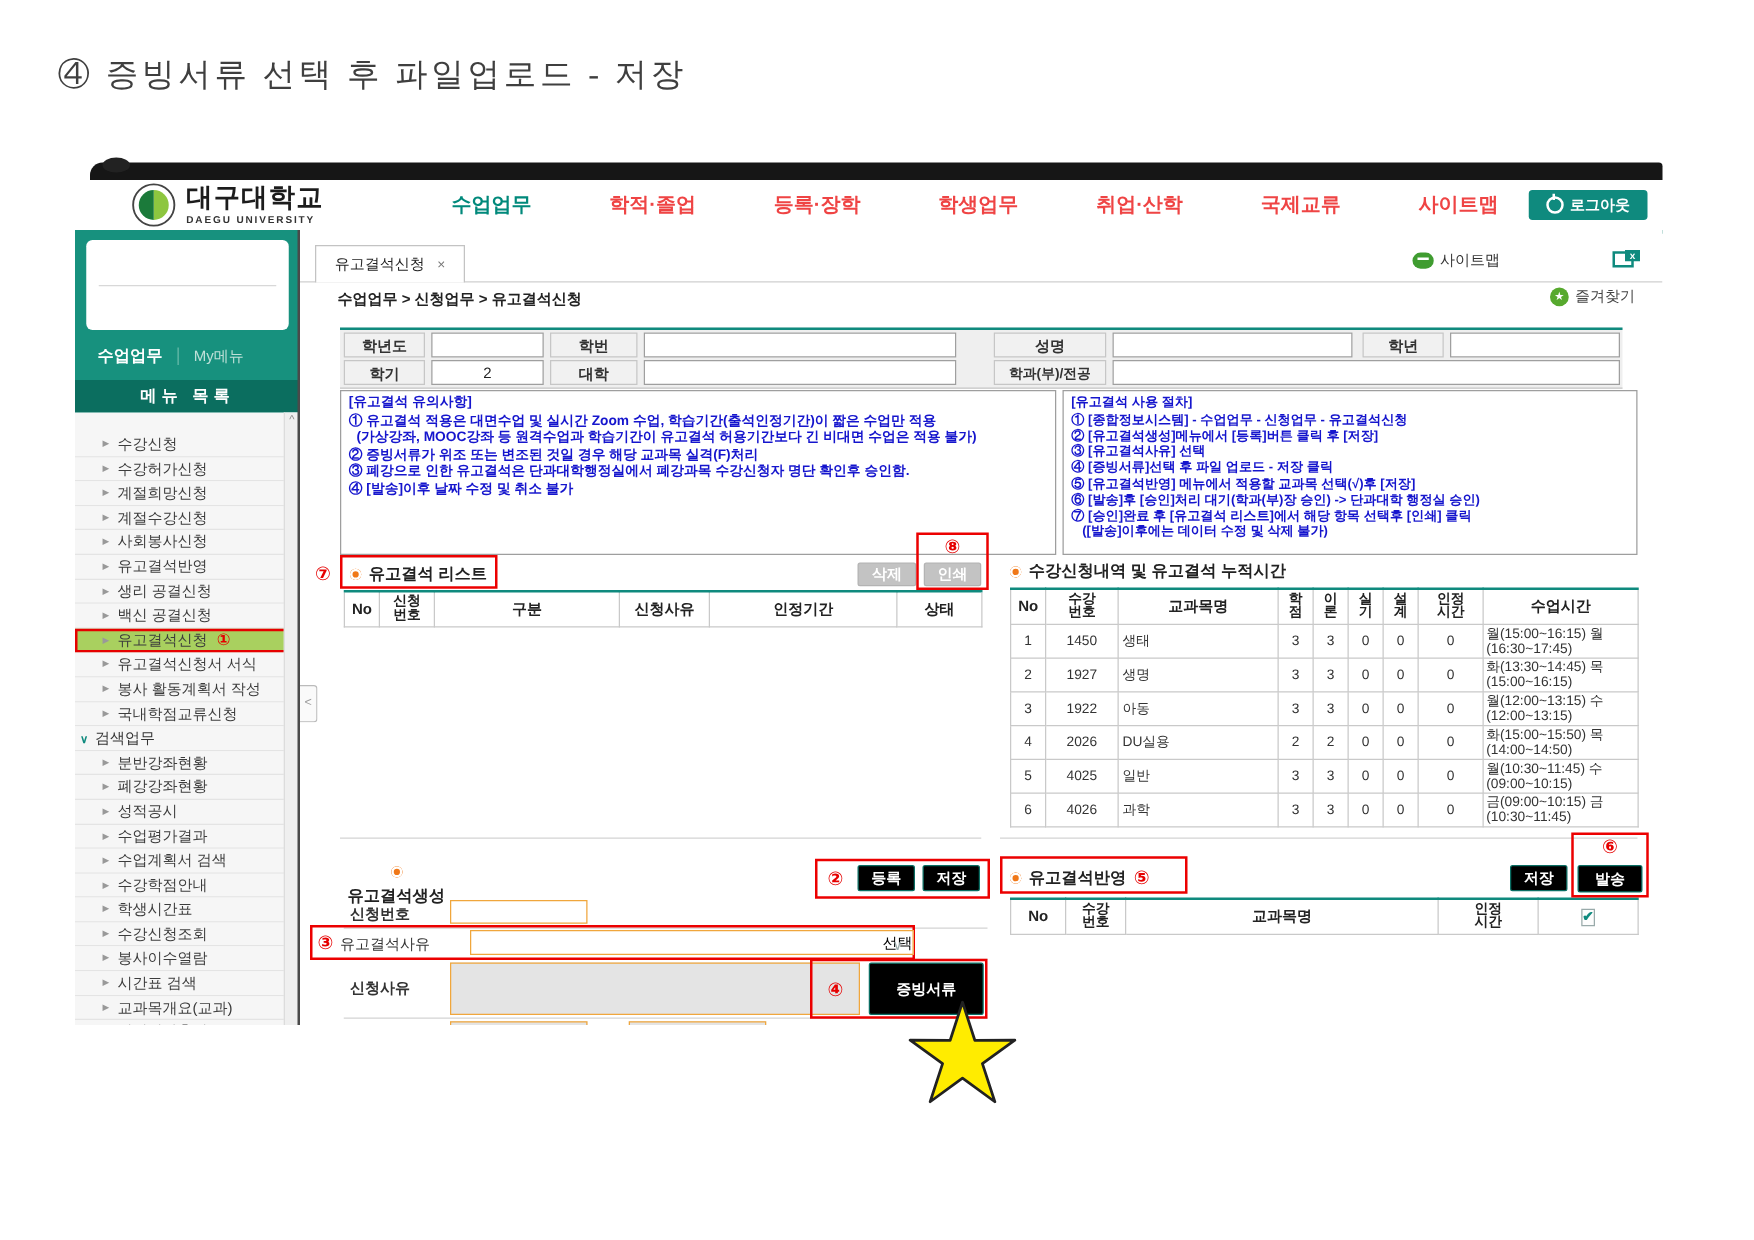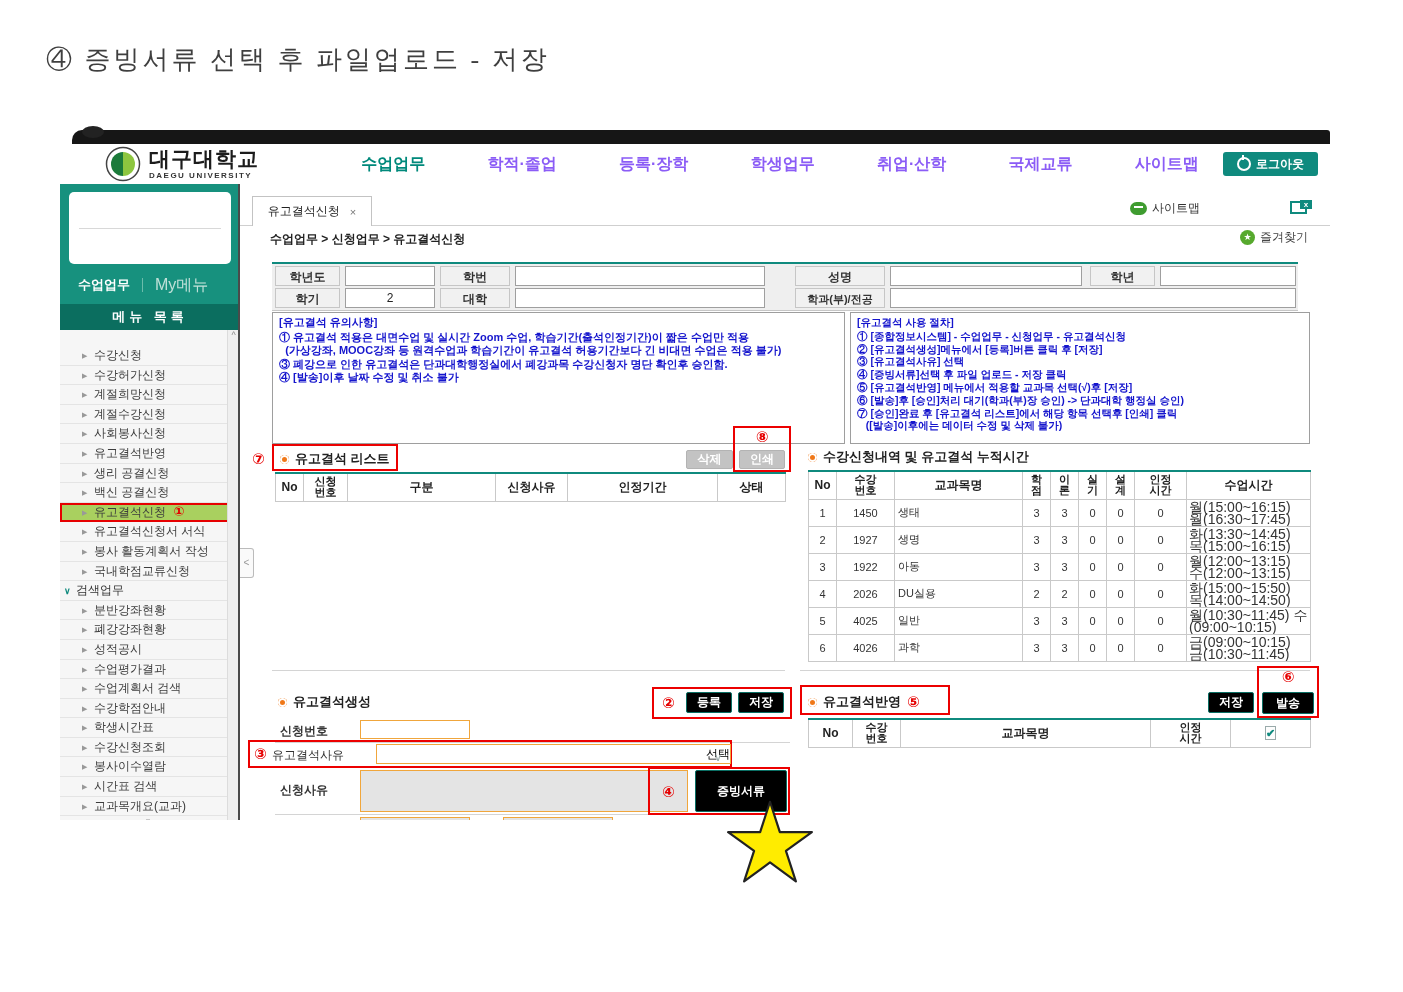--- a/index.html
+++ b/index.html
@@ -20,36 +20,36 @@
 
   
   .hd{position:absolute;left:0;top:14px;right:0;height:40px;background:#fff;
       border-bottom:3px solid #0d7f71;}
   .logo{position:absolute;left:45px;top:2px;display:flex;align-items:center;}
   .logo-txt{margin-left:8px;line-height:1;}
   .logo-name{font-size:21px;font-weight:bold;color:#1c1c1c;letter-spacing:1px;}
   .logo-sub{font-size:8px;color:#333;letter-spacing:1.5px;font-weight:bold;margin-top:3px;}
   .nav{position:absolute;left:270px;top:0;width:900px;height:40px;display:flex;
        justify-content:space-around;align-items:center;}
-  .nav-item{font-size:16px;font-weight:bold;color:#8b5cf6;cursor:pointer;}
+  .nav-item{font-size:16px;font-weight:bold;color:#ef4444;cursor:pointer;}
   .nav-item.active{color:#00897b;}
   .logout{position:absolute;right:12px;top:8px;width:95px;height:24px;background:#0f8a7e;
           border-radius:3px;color:#fff;font-size:12px;font-weight:bold;display:flex;
           align-items:center;justify-content:center;gap:5px;}
   .pwr{width:10px;height:10px;border:2px solid #fff;border-radius:50%;position:relative;display:inline-block;}
   .pwr:after{content:"";position:absolute;left:3px;top:-4px;width:2px;height:5px;background:#fff;}
 
   
   .sb{position:absolute;left:0;top:54px;width:180px;bottom:0;background:#17917e;overflow:hidden;}
   .sb-card{position:absolute;left:9px;top:8px;width:162px;height:72px;background:#fff;border-radius:5px;}
   .sb-card-line{position:absolute;left:10px;right:10px;top:36px;height:1px;background:#d8d8d8;}
   .sb-tabs{position:absolute;left:0;top:88px;width:100%;height:26px;display:flex;align-items:center;}
   .sb-tab-l{margin-left:18px;font-size:13px;font-weight:bold;color:#fff;}
   .sb-tab-sep{margin:0 12px;width:1px;height:14px;background:#6bbcab;}
-  .sb-tab-r{font-size:16px;color:#bfe0d8;}
+  .sb-tab-r{font-size:12px;color:#bfe0d8;}
   .sb-menuhd{position:absolute;left:0;top:120px;width:100%;height:26px;background:#0b6e5f;
              color:#fff;font-size:13px;font-weight:bold;text-align:center;line-height:26px;letter-spacing:4px;}
   .menu{position:absolute;left:0;top:146px;right:0;bottom:0;background:#f6f6f6;padding-top:16px;box-sizing:border-box;}
   .mi{height:18.6px;line-height:18.6px;border-bottom:1px solid #e4e4e4;font-size:12px;color:#3c3c3c;
       padding-left:34px;background:#f6f6f6;position:relative;cursor:pointer;}
   .mi:before{content:"▶";font-size:7px;color:#999;position:absolute;left:22px;top:1px;}
   .mi.cat{padding-left:16px;color:#333;}
   .mi.cat:before{content:"∨";font-size:9px;color:#0f8a7e;left:4px;font-weight:bold;}
   .mi.active{background:#a9d05f;outline:2px solid #e60000;outline-offset:-2px;}
   .scrollstrip{position:absolute;top:146px;right:1px;width:11px;bottom:0;background:#efefef;
@@ -106,21 +106,21 @@
   .btn.gray{background:#c3c3c3;border:1px solid #b3b3b3;border-radius:2px;}
 
   table{border-collapse:collapse;table-layout:fixed;}
   th,td{border:1px solid #c9c9c9;padding:0 3px;box-sizing:border-box;overflow:hidden;}
   th{font-size:12px;font-weight:bold;color:#222;background:#fff;}
   td{font-size:11px;color:#333;}
   .tbl{border-top:2px solid #0f8a7e;}
   .tbl tr.hdr{height:28px;}
   .num{text-align:center;}
   .small-th{font-size:11px;line-height:11px;}
-  .time-cell{font-size:14px;line-height:12px;padding:1px 2px;margin-top:12px;}
+  .time-cell{font-size:11px;line-height:12px;padding:1px 2px;margin-top:12px;}
 
   .hline{position:absolute;height:1px;background:#d4d4d4;}
 
   .orange-in{position:absolute;background:#fff;border:1px solid #f0a63c;box-sizing:border-box;}
   .sel-chev{position:absolute;right:8px;top:3px;color:#9aa;font-size:11px;}
   .graybox{background:#e4e4e4;}
 
   .collapse-handle{position:absolute;left:0;top:364px;width:13px;height:28px;background:#fafafa;
                    border:1px solid #bbb;border-left:none;border-radius:0 3px 3px 0;color:#999;
                    font-size:10px;text-align:center;line-height:28px;z-index:4;}
@@ -253,20 +253,21 @@
       <div class="flabel" style="left:168px;top:24px;width:70px;">대학</div>
       <div class="finput" style="left:243px;top:24px;width:250px;"></div>
       <div class="flabel" style="left:523px;top:24px;width:90px;font-size:11px;">학과(부)/전공</div>
       <div class="finput" style="left:618px;top:24px;width:406px;"></div>
     </div>
 
     <div class="notice" style="left:32px;top:128px;width:573px;height:132px;font-size:11px;line-height:13.5px;">
       <div class="t">[유고결석 유의사항]</div>
       <div class="ln">① 유고결석 적용은 대면수업 및 실시간 Zoom 수업, 학습기간(출석인정기간)이 짧은 수업만 적용</div>
       <div class="ln">  (가상강좌, MOOC강좌 등 원격수업과 학습기간이 유고결석 허용기간보다 긴 비대면 수업은 적용 불가)</div>
+      <div class="ln">② 증빙서류가 위조 또는 변조된 것일 경우 해당 교과목 실격(F)처리</div>
       <div class="ln">③ 폐강으로 인한 유고결석은 단과대학행정실에서 폐강과목 수강신청자 명단 확인후 승인함.</div>
       <div class="ln">④ [발송]이후 날짜 수정 및 취소 불가</div>
     </div>
     <div class="notice" style="left:610px;top:128px;width:460px;height:132px;font-size:10.5px;line-height:12.8px;">
       <div class="t">[유고결석 사용 절차]</div>
       <div class="ln">① [종합정보시스템] - 수업업무 - 신청업무 - 유고결석신청</div>
       <div class="ln">② [유고결석생성]메뉴에서 [등록]버튼 클릭 후 [저장]</div>
       <div class="ln">③ [유고결석사유] 선택</div>
       <div class="ln">④ [증빙서류]선택 후 파일 업로드 - 저장 클릭</div>
       <div class="ln">⑤ [유고결석반영] 메뉴에서 적용할 교과목 선택(√)후 [저장]</div>
@@ -413,21 +414,21 @@
         <td class="num">0</td>
         <td class="num">0</td>
         <td class="time-cell">금(09:00~10:15) 금(10:30~11:45)</td>
       </tr>
     </tbody>
       </table>
 
     <div class="hline" style="left:32px;top:486px;width:513px;"></div>
     <div class="hline" style="left:560px;top:486px;width:510px;"></div>
 
-    <div class="sec-title abs" style="left:38px;top:509px;">
+    <div class="sec-title abs" style="left:38px;top:509px;flex-direction:column;">
       <span class="bullet"></span>
       <span>유고결석생성</span>
     </div>
     <div class="rbox" style="left:412px;top:503px;width:140px;height:32px;">
       <span class="ann" style="position:absolute;left:8px;top:5px;">②</span>
     </div>
     <div class="btn teal abs" style="left:446px;top:508px;width:46px;height:21px;z-index:6;">
       <span>등록</span>
     </div>
     <div class="btn teal abs" style="left:498px;top:508px;width:46px;height:21px;z-index:6;">

